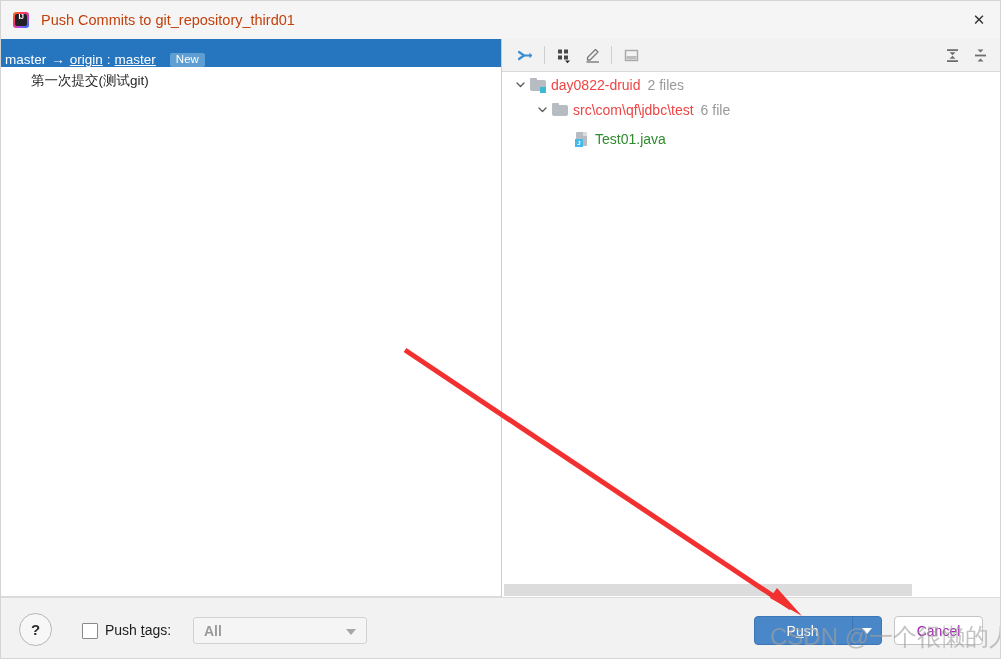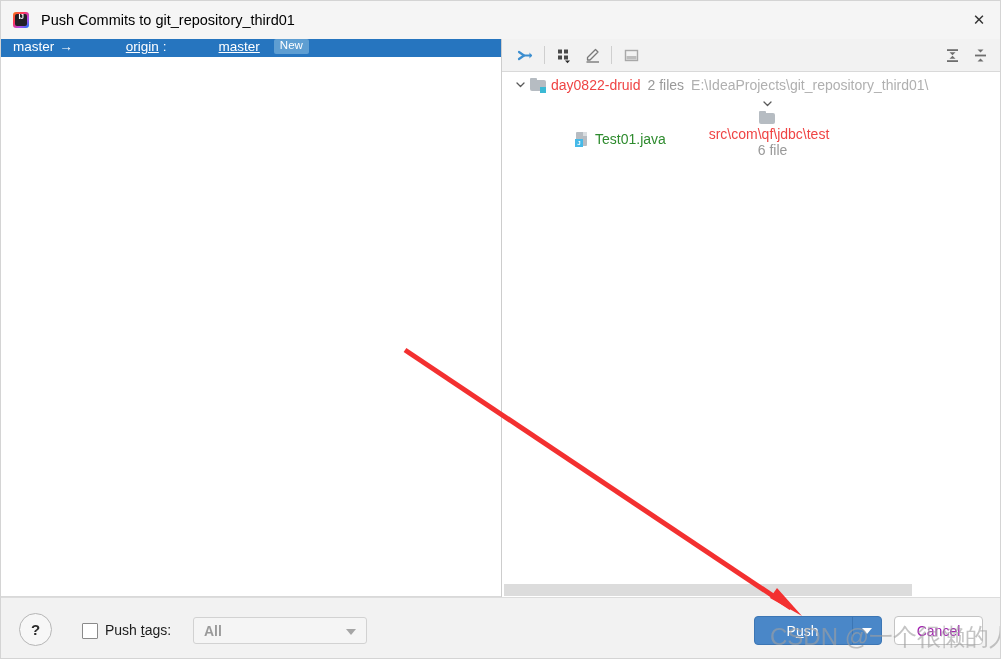--- a/index.html
+++ b/index.html
@@ -61,21 +61,21 @@
     text-align: center;
     color: #fff;
     font-size: 7px;
     font-weight: bold;
     font-family: "Liberation Sans", sans-serif;
     letter-spacing: -0.5px;
   }
   .title-text {
     margin-left: 11px;
     font-size: 14.5px;
-    color: #000000;
+    color: #c2410c;
     white-space: nowrap;
   }
   .close-btn {
     position: absolute;
     right: 0; top: 0;
     width: 46px;
     height: 38px;
     display: flex;
     align-items: center;
     justify-content: center;
@@ -110,30 +110,30 @@
     position: absolute;
     left: 501px; top: 0;
     width: 500px;
     height: 558px;
     background: #ffffff;
     overflow: hidden;
   }
 
   
   .commit-head {
-    height: 18px;
+    height: 28px;
     background: #2675bf;
     color: #ffffff;
     display: flex;
-    align-items: flex-start;
-    padding-left: 12px;
+    align-items: flex-end;
+    padding-left: 4px;
     font-size: 13.5px;
     white-space: nowrap;
   }
-  .commit-head .u { text-decoration: underline; margin-left: 48px; }
+  .commit-head .u { text-decoration: underline; }
   .commit-head .arrow { margin: 0 5px; }
   .commit-head .colon { margin: 0 4px; }
   .badge-new {
     margin-left: 14px;
     background: #5e9ed2;
     color: #ffffff;
     font-size: 11.5px;
     border-radius: 2px;
     padding: 1px 6px 2px 6px;
     line-height: 1;
@@ -441,20 +441,21 @@
 
     <div class="left-pane">
       <div class="commit-head">
         <span>master</span>
         <span class="arrow">→</span>
         <span class="u">origin</span>
         <span class="colon">:</span>
         <span class="u">master</span>
         <span class="badge-new">New</span>
       </div>
+      <div class="commit-row">第一次提交(测试git)</div>
       <div class="left-bottom-line"></div>
     </div>
 
     <div class="v-divider"></div>
 
     <div class="right-pane">
 
       <div class="toolbar">
         <div class="tb-left-pad"></div>
 
@@ -525,24 +526,23 @@
                 <path d="M2 4 L5.5 7.5 L9 4" fill="none" stroke="#5a5a5a" stroke-width="1.3" stroke-linecap="round" stroke-linejoin="round"></path>
               </svg>
           </span>
           <span class="node-icon ico-folder mod">
             <span class="tab"></span>
               <span class="body"></span>
               <span class="mark"></span>
           </span>
           <span class="node-label">day0822-druid</span>
           <span class="node-meta">2 files</span>
-          <span class="node-path">E:\IdeaProjects\git_repository_third01\</span>
-        </div>
-
-        <div class="tree-row" style="padding-left:34px;flex-direction:column;">
+        </div>
+
+        <div class="tree-row" style="padding-left:34px;">
           <span class="tw">
             <svg width="11" height="11" viewBox="0 0 11 11">
                 <path d="M2 4 L5.5 7.5 L9 4" fill="none" stroke="#5a5a5a" stroke-width="1.3" stroke-linecap="round" stroke-linejoin="round"></path>
               </svg>
           </span>
           <span class="node-icon ico-folder">
             <span class="tab"></span>
               <span class="body"></span>
           </span>
           <span class="node-label">src\com\qf\jdbc\test</span>

